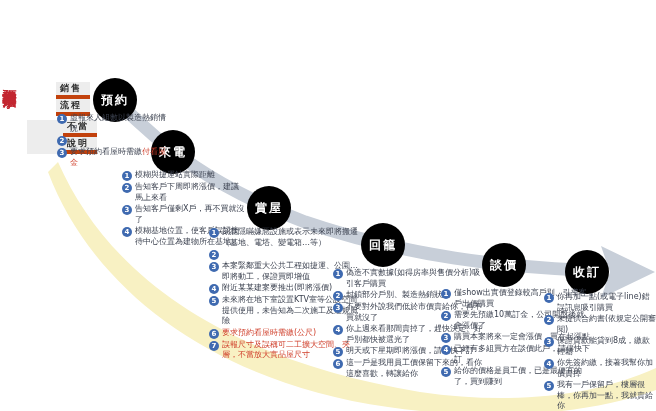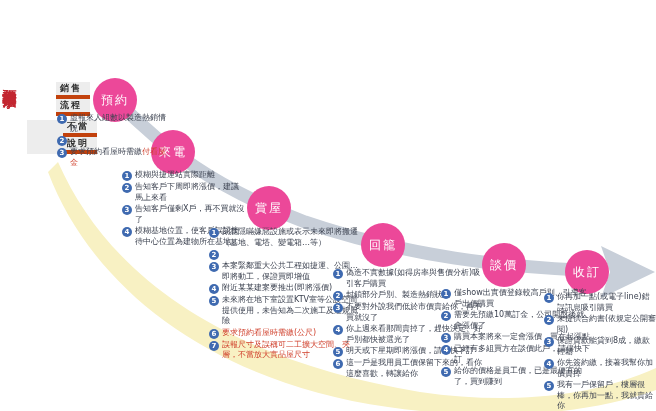--- a/index.html
+++ b/index.html
@@ -9,22 +9,22 @@
 
   .vtitle{position:absolute;left:3px;top:78px;writing-mode:vertical-rl;text-orientation:upright;
           font-size:14px;font-weight:bold;color:#c32731;letter-spacing:0.5px;line-height:1;}
 
   .hdrbox{position:absolute;width:34px;background:#ededed;}
   .hdrrow{font-size:9px;font-weight:bold;color:#2e2e2e;border-bottom:4px solid #c2410c;
           padding:1px 3px 1px 4px;line-height:11px;letter-spacing:2px;}
   #hdr-process{left:56px;top:82px;}
   #hdr-improper{left:27px;top:120px;padding-left:36px;}
 
-  .bubble{position:absolute;width:44px;height:44px;border-radius:50%;background:#ec4899;color:#fff;
-          font-weight:normal;font-size:12px;display:flex;align-items:center;justify-content:center;
+  .bubble{position:absolute;width:44px;height:44px;border-radius:50%;background:#000000;color:#fff;
+          font-weight:bold;font-size:12px;display:flex;align-items:center;justify-content:center;
           letter-spacing:2px;z-index:3;}
   .b0{left:93px;top:78px;}
   .b1{left:151px;top:130px;}
   .b2{left:247px;top:186px;}
   .b3{left:361px;top:223px;}
   .b4{left:470px;top:243px;margin-left:12px;}
   .b5{left:565px;top:250px;}
 
   .list{position:absolute;display:flex;flex-direction:column;gap:1px;z-index:4;}
   .l0{left:57px;top:113px;width:110px;}

